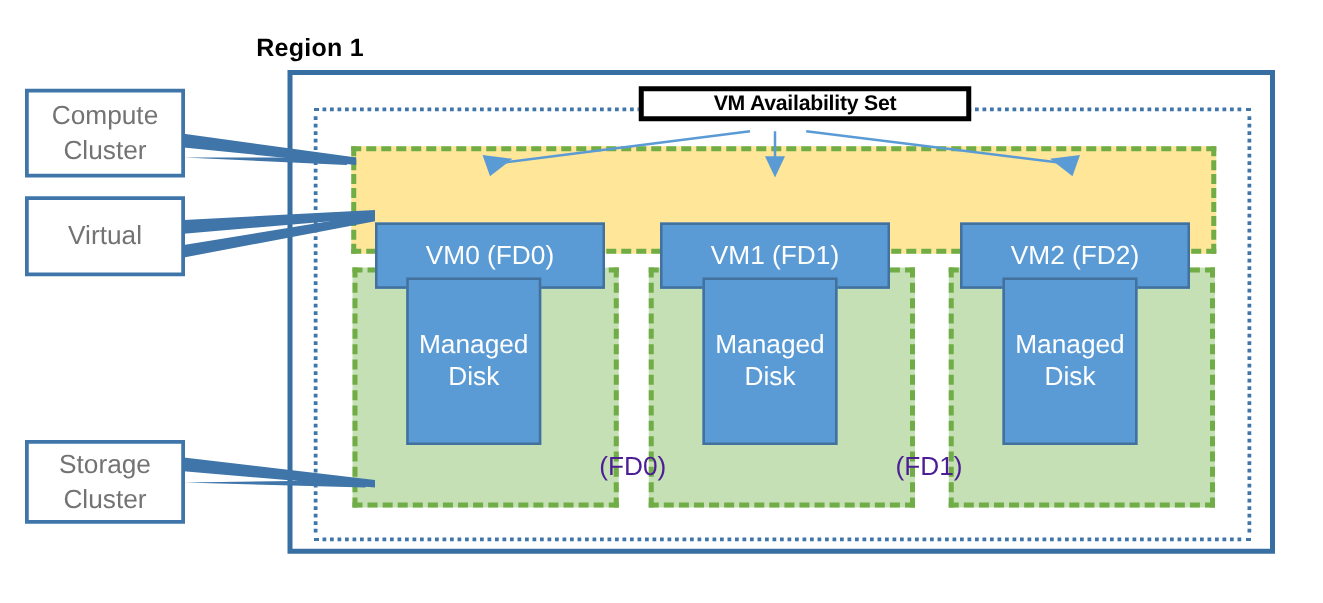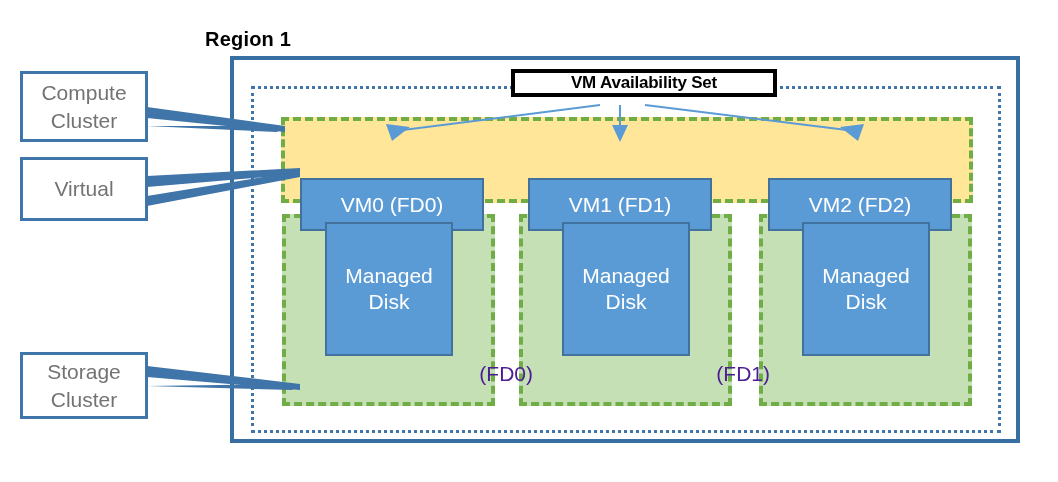--- a/index.html
+++ b/index.html
@@ -62,21 +62,21 @@
   .storage-box{
     top:214px;width:213px;height:192px;
     background:#C5E0B4;border:4px dashed #70AD47;
   }
   .sb0{left:282px;}
   .sb1{left:519px;}
   .sb2{left:759px;}
 
   
   .disk-box{
-    top:222px;width:128px;height:134px;
+    top:222px;width:108px;height:134px;
     background:#5B9BD5;border:2px solid #41719C;
     display:flex;flex-direction:column;align-items:center;justify-content:center;
     color:#ffffff;font-size:21px;line-height:1.25;
   }
   .d0{left:325px;}
   .d1{left:562px;}
   .d2{left:802px;}
 
   .fd-label{
     top:362px;width:251px;text-align:right;

